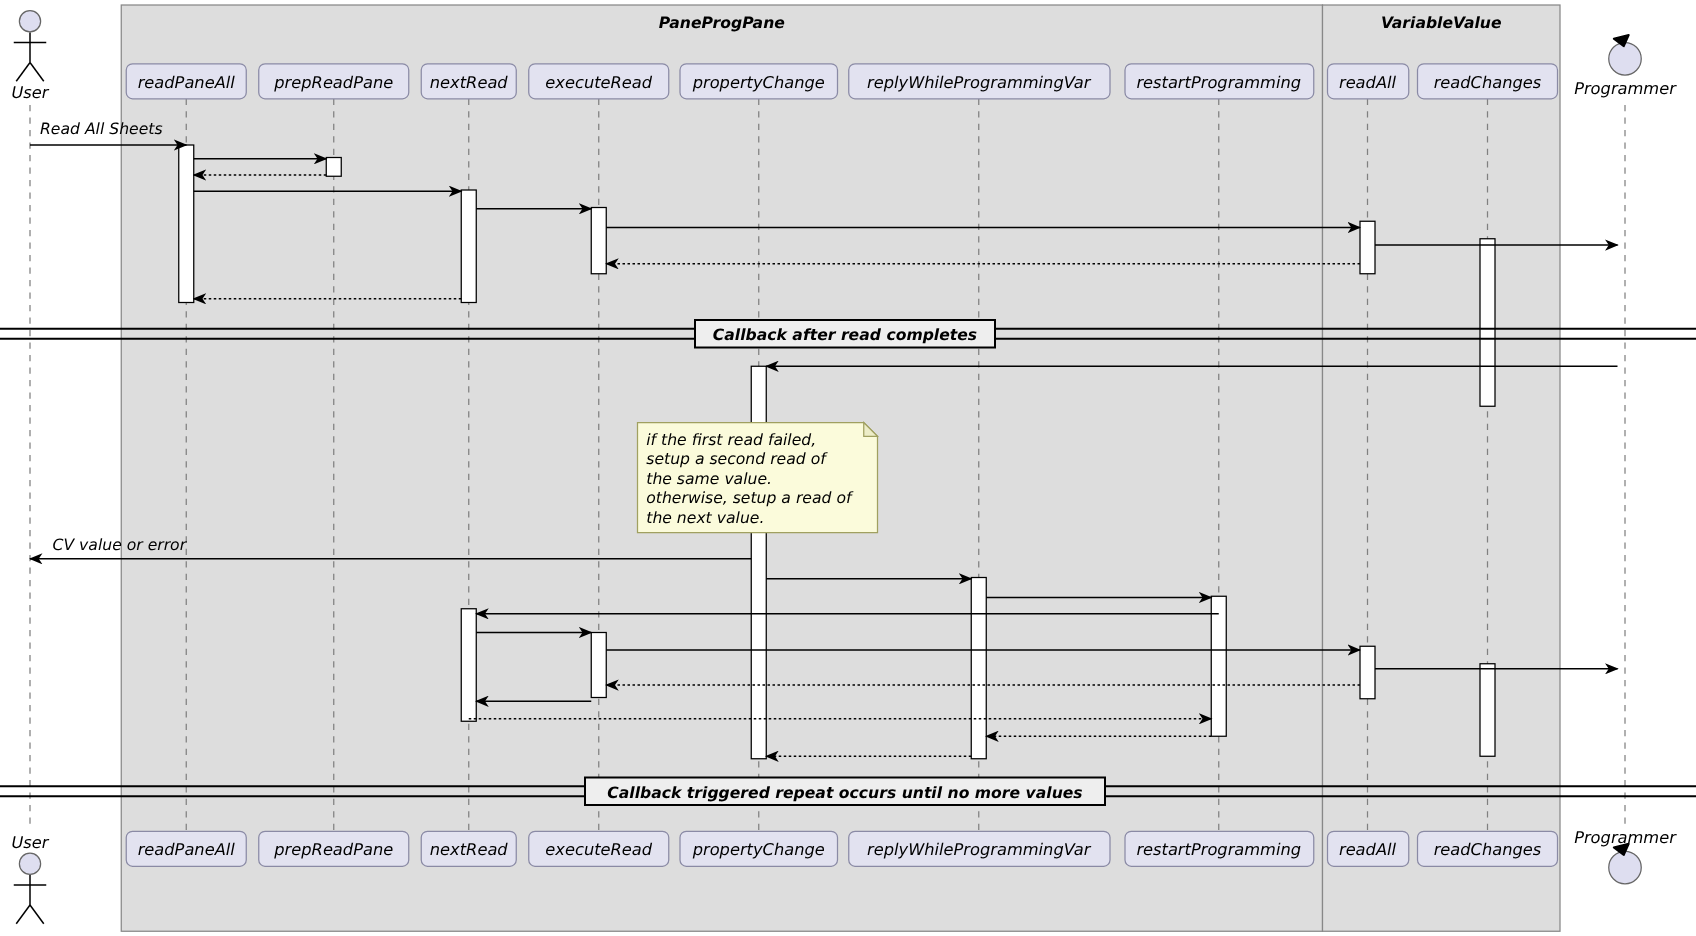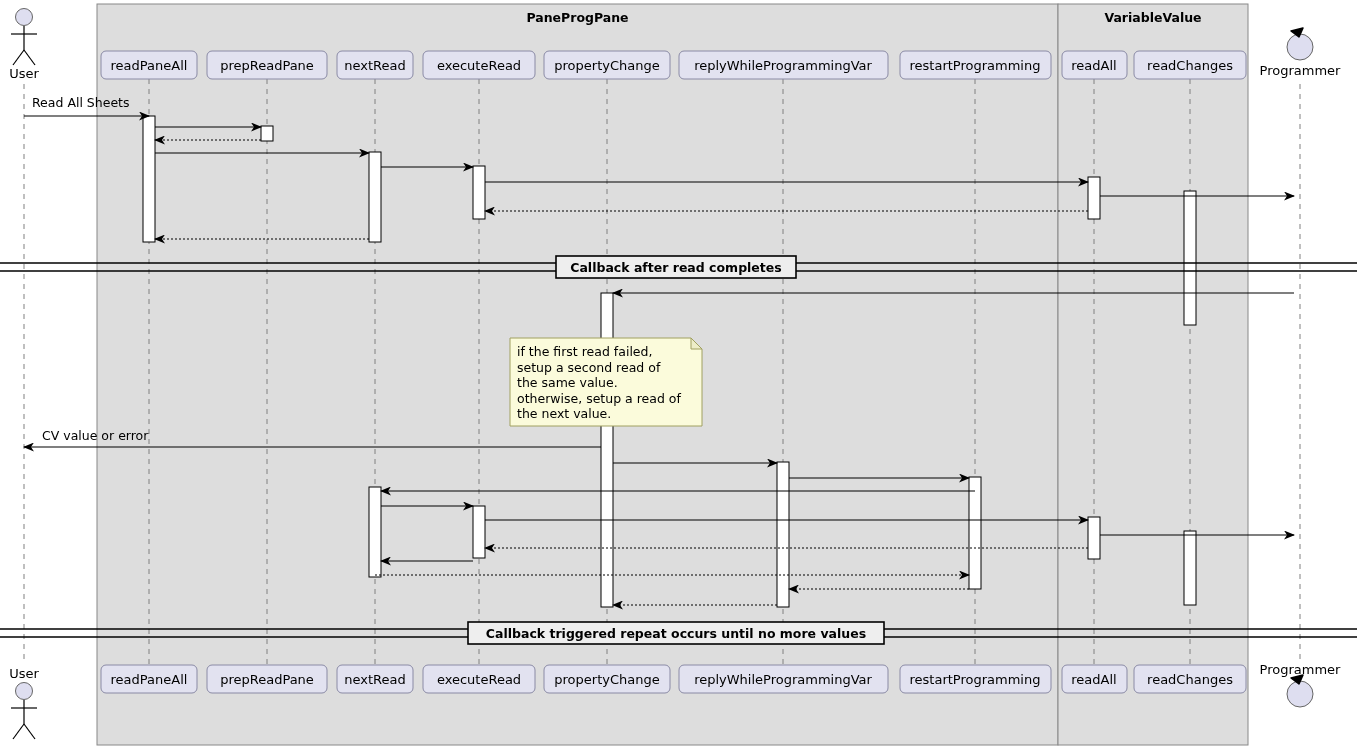--- a/index.html
+++ b/index.html
@@ -1,18 +1,18 @@
 <!DOCTYPE html>
 <html><head>
 <meta charset="utf-8">
 <style>
   html,body{margin:0;padding:0;background:#ffffff;}
   body{width:1357px;height:749px;overflow:hidden;
        font-family:"DejaVu Sans","Liberation Sans",sans-serif;}
-  #stage{position:relative;width:1357px;height:749px;}
+  #stage{position:relative;width:1357px;height:749px;font-style:italic;}
   svg{display:block;}
   .lifeline{stroke:#808080;stroke-width:1;stroke-dasharray:5 5;}
   .grpbox{fill:#DDDDDD;stroke:#888888;stroke-width:1;}
   .grptitle{font-size:12.5px;font-weight:bold;fill:#000;}
   .pbox{fill:#E2E2F0;stroke:#8A8AA5;stroke-width:1;}
   .plabel{font-size:13px;fill:#000;}
   .actorlabel{font-size:13px;fill:#000;}
   .actor{stroke:#000;stroke-width:1.2;fill:none;}
   .actorhead{fill:#DEDEF0;stroke:#666;stroke-width:1;}
   .act{fill:#FFFFFF;stroke:#000000;stroke-width:1;}

